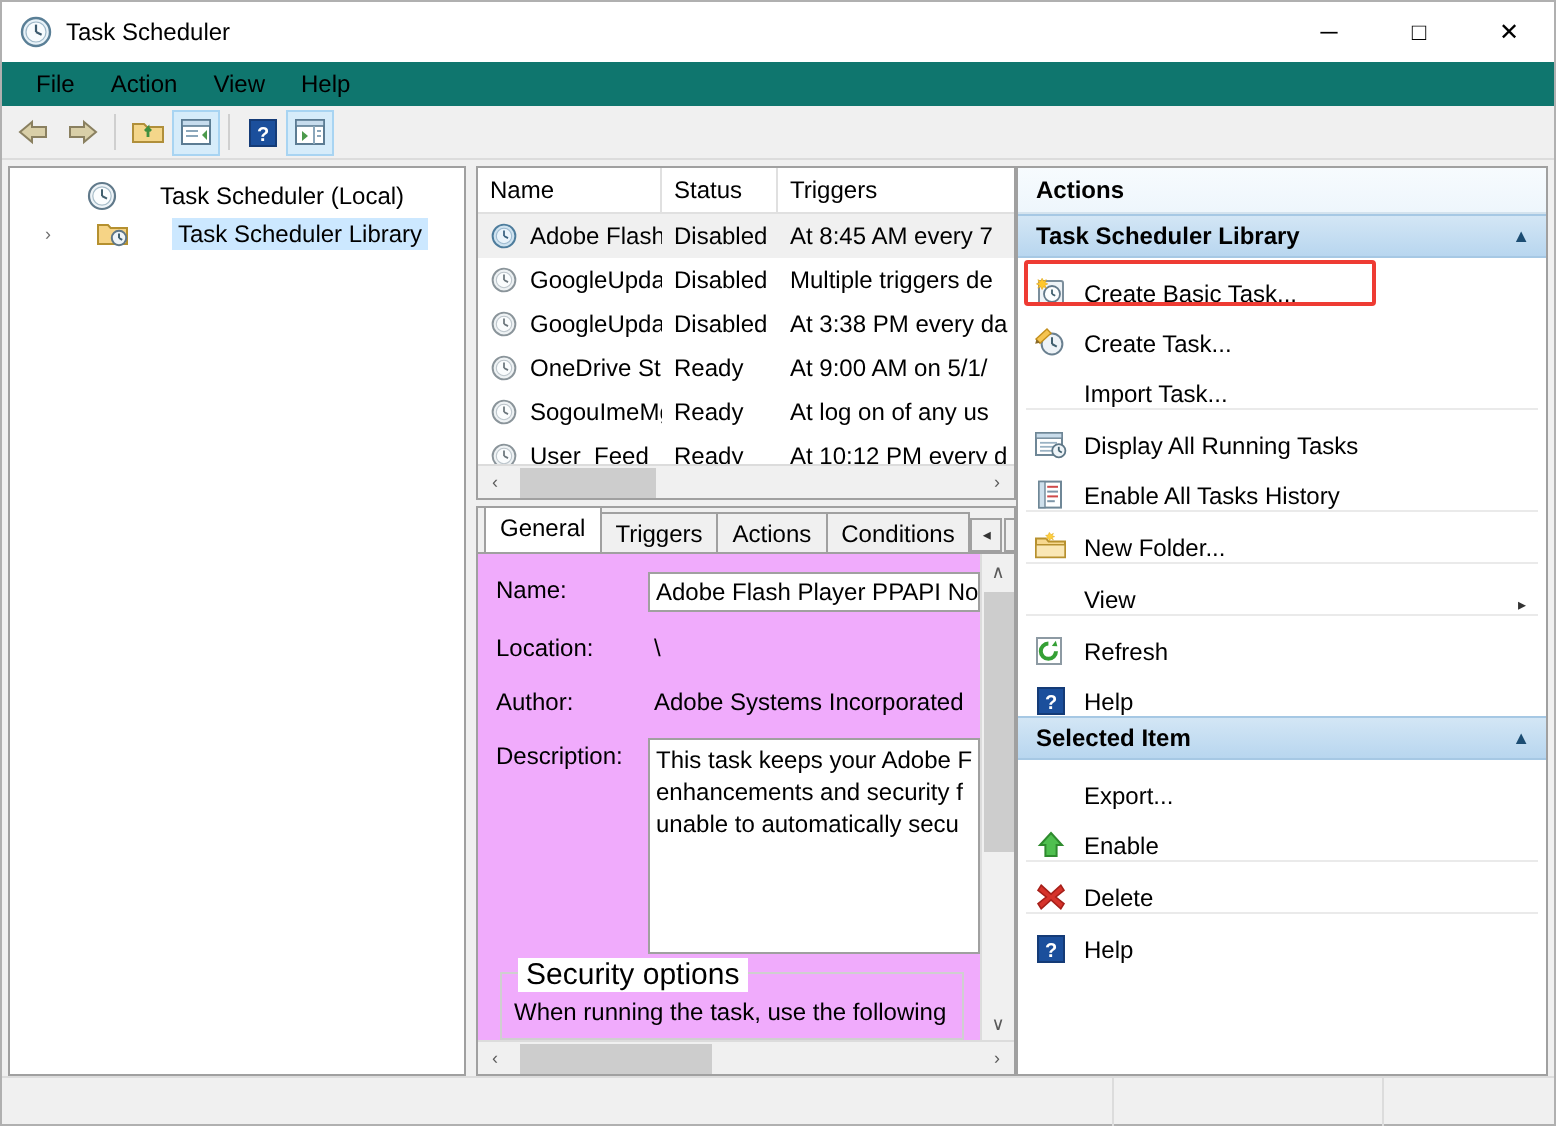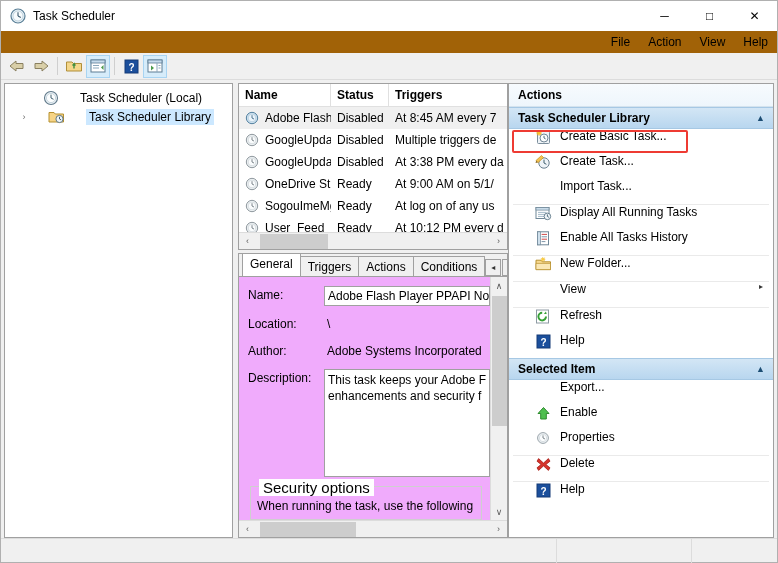--- a/index.html
+++ b/index.html
@@ -36,22 +36,21 @@
   .winbtn {
     width: 45px; height: 30px;
     display: flex; align-items: center; justify-content: center;
     font-size: 12px; color: #000;
   }
   
   .menubar {
     height: 22px; min-height: 22px;
     display: flex; align-items: center;
     padding-left: 8px;
-    background: #a16207;
-    justify-content: flex-end;
+    background: #0f766e;
   }
   .menuitem {
     padding: 2px 9px; font-size: 12px; color: #000;
   }
   
   .toolbar {
     height: 27px; min-height: 27px;
     display: flex; align-items: center;
     padding-left: 4px;
     background: #f0f0f0;
@@ -106,21 +105,20 @@
     height: 167px; min-height: 167px;
     background: #fff;
     border: 1px solid #a0a0a0;
     display: flex; flex-direction: column;
     overflow: hidden;
   }
   .lv-header {
     display: flex; height: 23px; min-height: 23px;
     background: #fff;
     border-bottom: 1px solid #e0e0e0;
-    font-weight: bold;
   }
   .lv-th {
     font-size: 12px; color: #000;
     padding: 4px 6px 0 6px;
     border-right: 1px solid #e0e0e0;
     white-space: nowrap; overflow: hidden;
   }
   .lv-th.c-name { width: 92px; min-width: 92px; }
   .lv-th.c-status { width: 58px; min-width: 58px; }
   .lv-th.c-trig { flex: 1; border-right: none; }
@@ -237,22 +235,22 @@
     height: 22px; display: flex; align-items: center;
     padding: 0 8px 0 9px;
     font-size: 12px; font-weight: bold;
     background: linear-gradient(to bottom, #d3e6f5 0%, #b8d6ef 100%);
     border-top: 1px solid #a6c8e4;
     border-bottom: 1px solid #a6c8e4;
     justify-content: space-between;
   }
   .act-section .collapse { font-size: 9px; color: #1c4d73; }
   .act-item {
-    height: 25px; display: flex; align-items: flex-start;
-    padding-left: 24px; font-size: 12px;
+    height: 25px; display: flex; align-items: flex-end;
+    padding-left: 6px; font-size: 12px;
     position: relative;
   }
   .act-icon {
     width: 20px; min-width: 20px; height: 16px;
     display: flex; align-items: center; justify-content: center;
     margin-right: 7px;
   }
   .act-item .sub-arrow { margin-left: auto; margin-right: 10px; font-size: 8px; color: #333; }
   .act-sep { height: 1px; background: #eaeaea; margin: 0 4px; }
   .highlight-box {
@@ -510,20 +508,21 @@
             </div>
             <div class="frow">
               <div class="flabel">Author:</div>
               <div class="fvalue-plain">Adobe Systems Incorporated</div>
             </div>
             <div class="frow">
               <div class="flabel">Description:</div>
               <div class="fvalue-area">
                 <div>This task keeps your Adobe F</div>
                 <div>enhancements and security f</div>
+                <div>unable to automatically secu</div>
               </div>
             </div>
             <div class="groupbox">
               <span class="gtitle">Security options</span>
               <div class="gline">When running the task, use the following u</div>
             </div>
           </div>
           <div class="vscroll">
             <div class="vs-arrow">∧</div>
             <div class="vs-track">
@@ -666,31 +665,20 @@
 
       <div class="act-item">
         <span class="act-icon">
           <svg width="15" height="15" viewBox="0 0 15 15">
             <path d="M7.5 1.5 L13 7.5 L10.3 7.5 L10.3 13 L4.7 13 L4.7 7.5 L2 7.5 Z" fill="#4fbf4f" stroke="#2e8b2e" stroke-width="1"></path>
           </svg>
         </span>
         <span>Enable</span>
       </div>
 
-      <div class="act-item">
-        <span class="act-icon">
-          <svg width="14" height="14" viewBox="0 0 16 16">
-            <circle cx="8" cy="8" r="6.2" fill="#eef2f5" stroke="#8e99a0" stroke-width="1"></circle>
-            <circle cx="8" cy="8" r="4.2" fill="#fafcfd" stroke="#bcc5cb" stroke-width="0.6"></circle>
-            <line x1="8" y1="8" x2="8" y2="5" stroke="#6b767c" stroke-width="1"></line>
-            <line x1="8" y1="8" x2="10.2" y2="9.1" stroke="#6b767c" stroke-width="1"></line>
-          </svg>
-        </span>
-        <span>Properties</span>
-      </div>
       <div class="act-sep"></div>
 
       <div class="act-item">
         <span class="act-icon">
           <svg width="15" height="15" viewBox="0 0 15 15">
             <path d="M2.6 1.6 L7.5 6.1 L12.4 1.6 L14 4.2 L9.9 7.5 L14 10.8 L12.4 13.4 L7.5 8.9 L2.6 13.4 L1 10.8 L5.1 7.5 L1 4.2 Z" fill="#d6332b" stroke="#a61f19" stroke-width="0.8"></path>
           </svg>
         </span>
         <span>Delete</span>
       </div>

